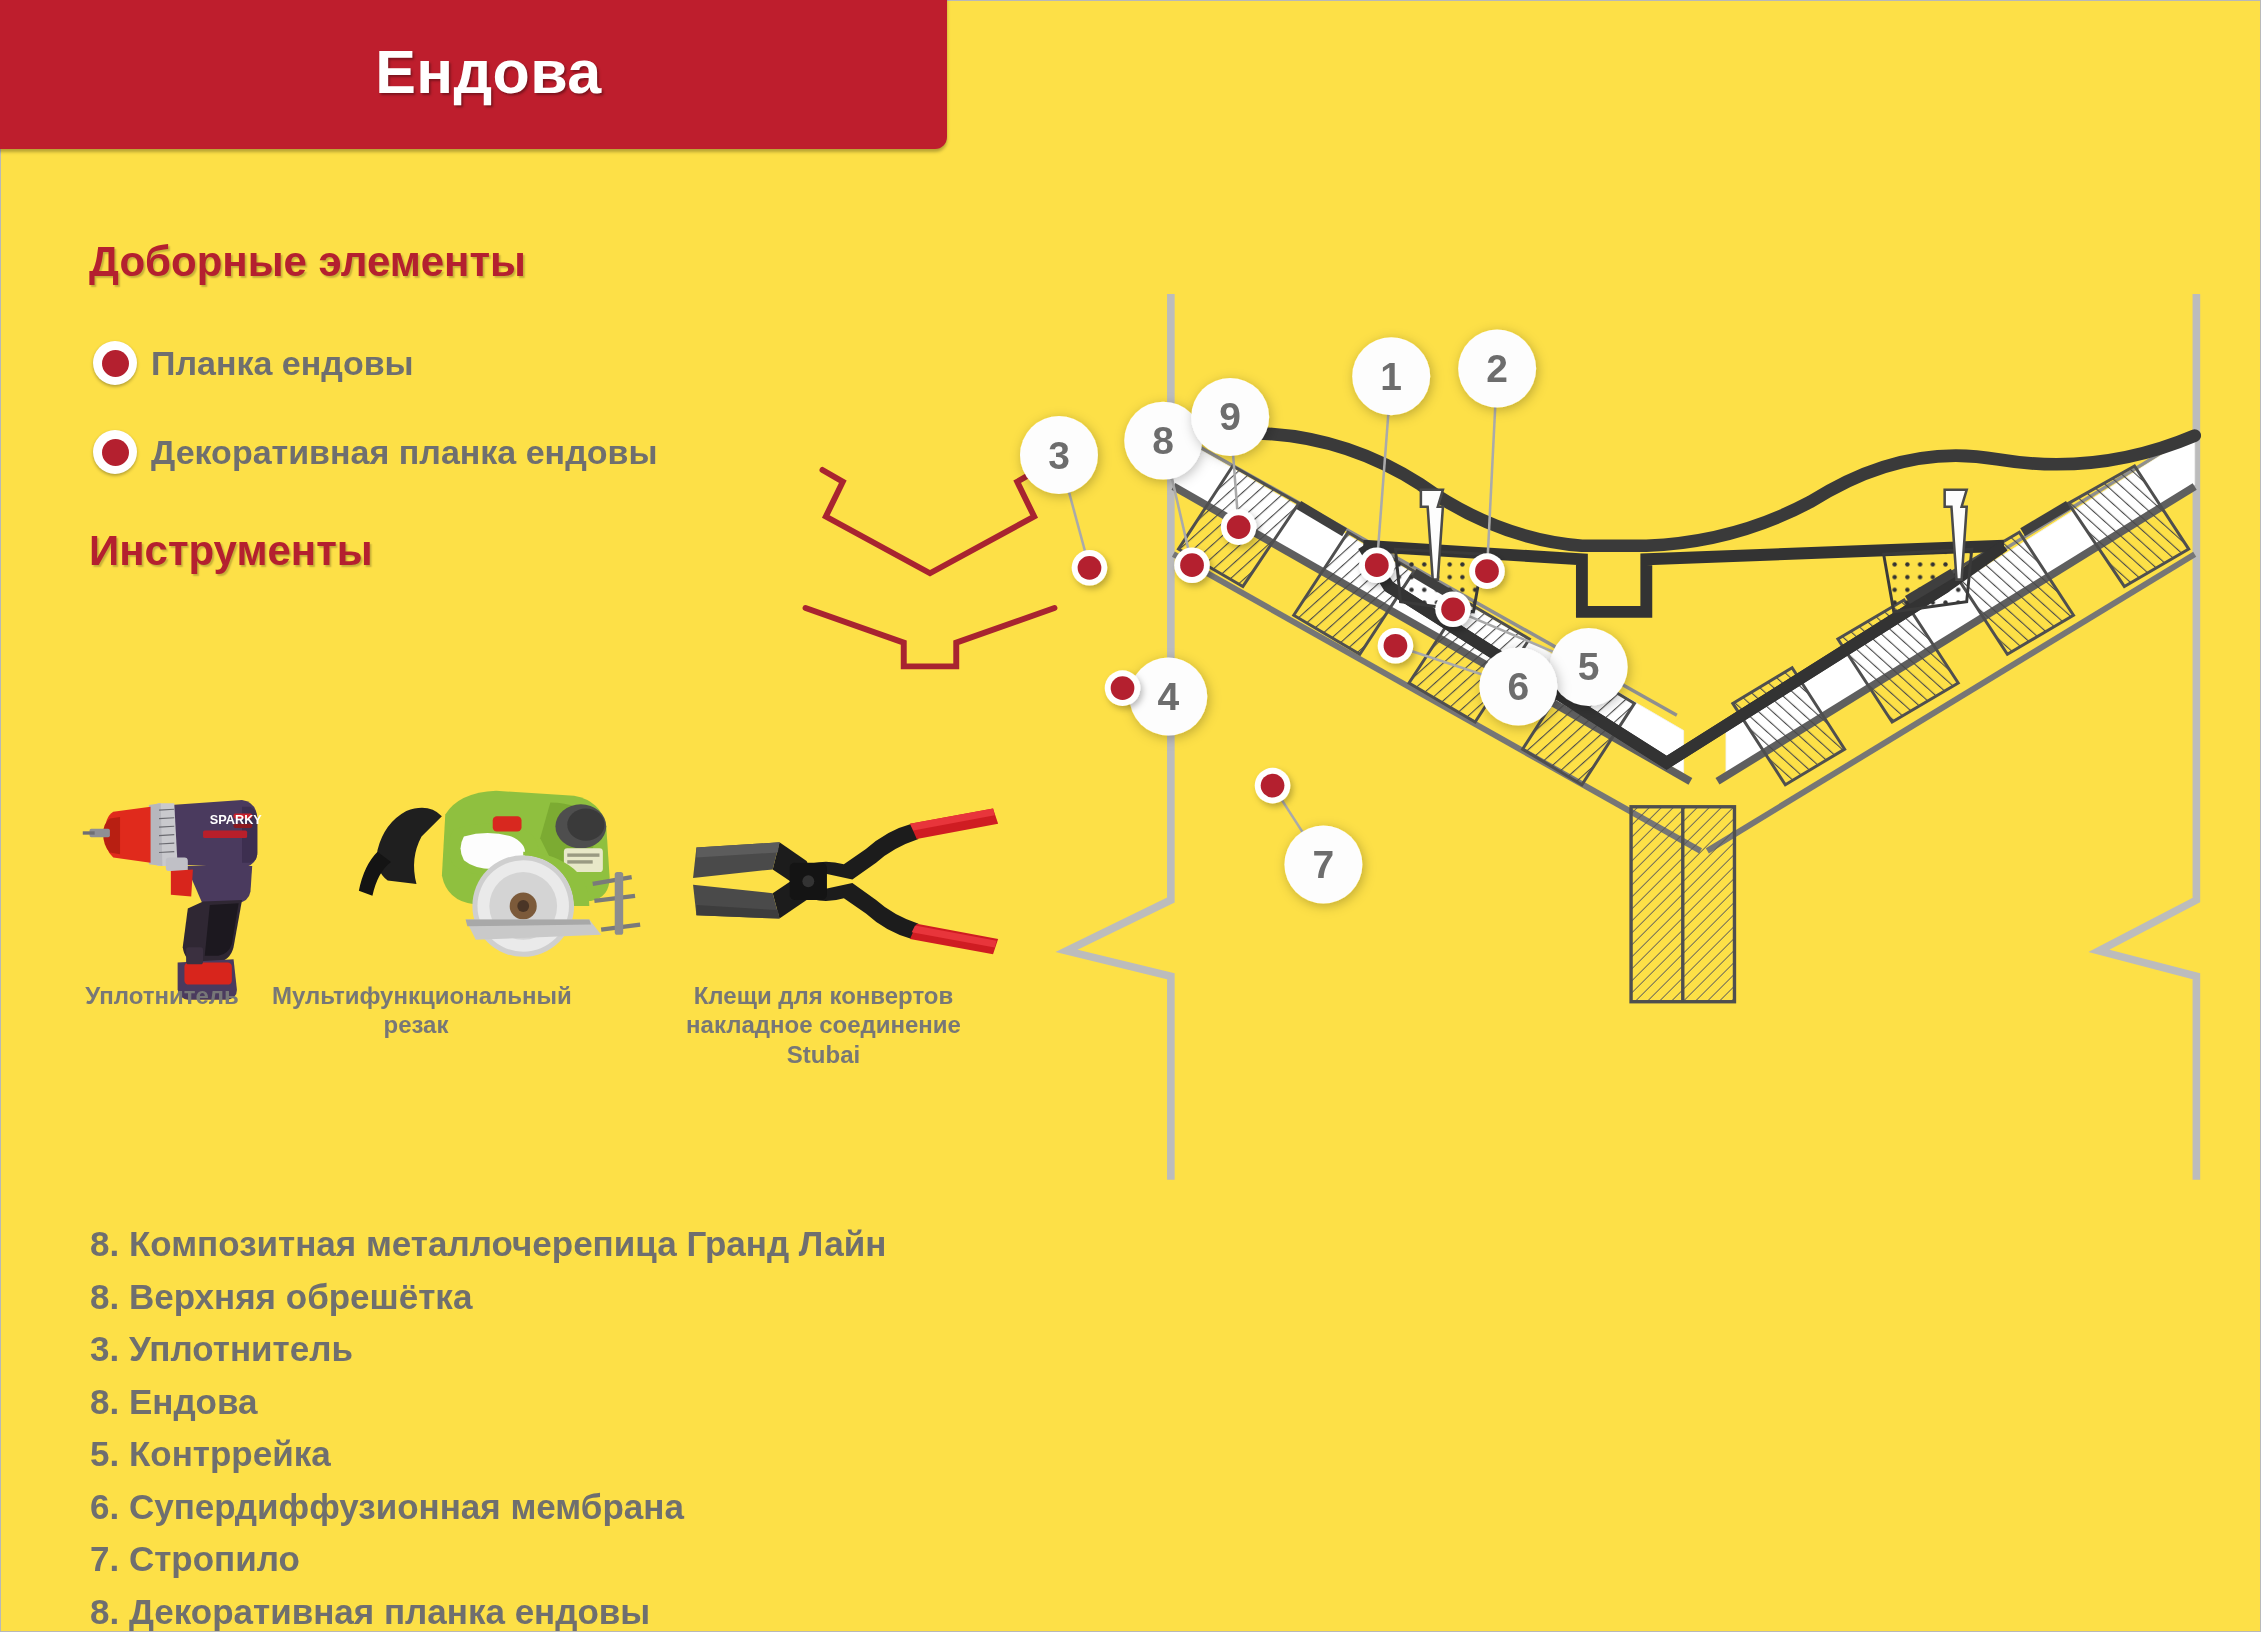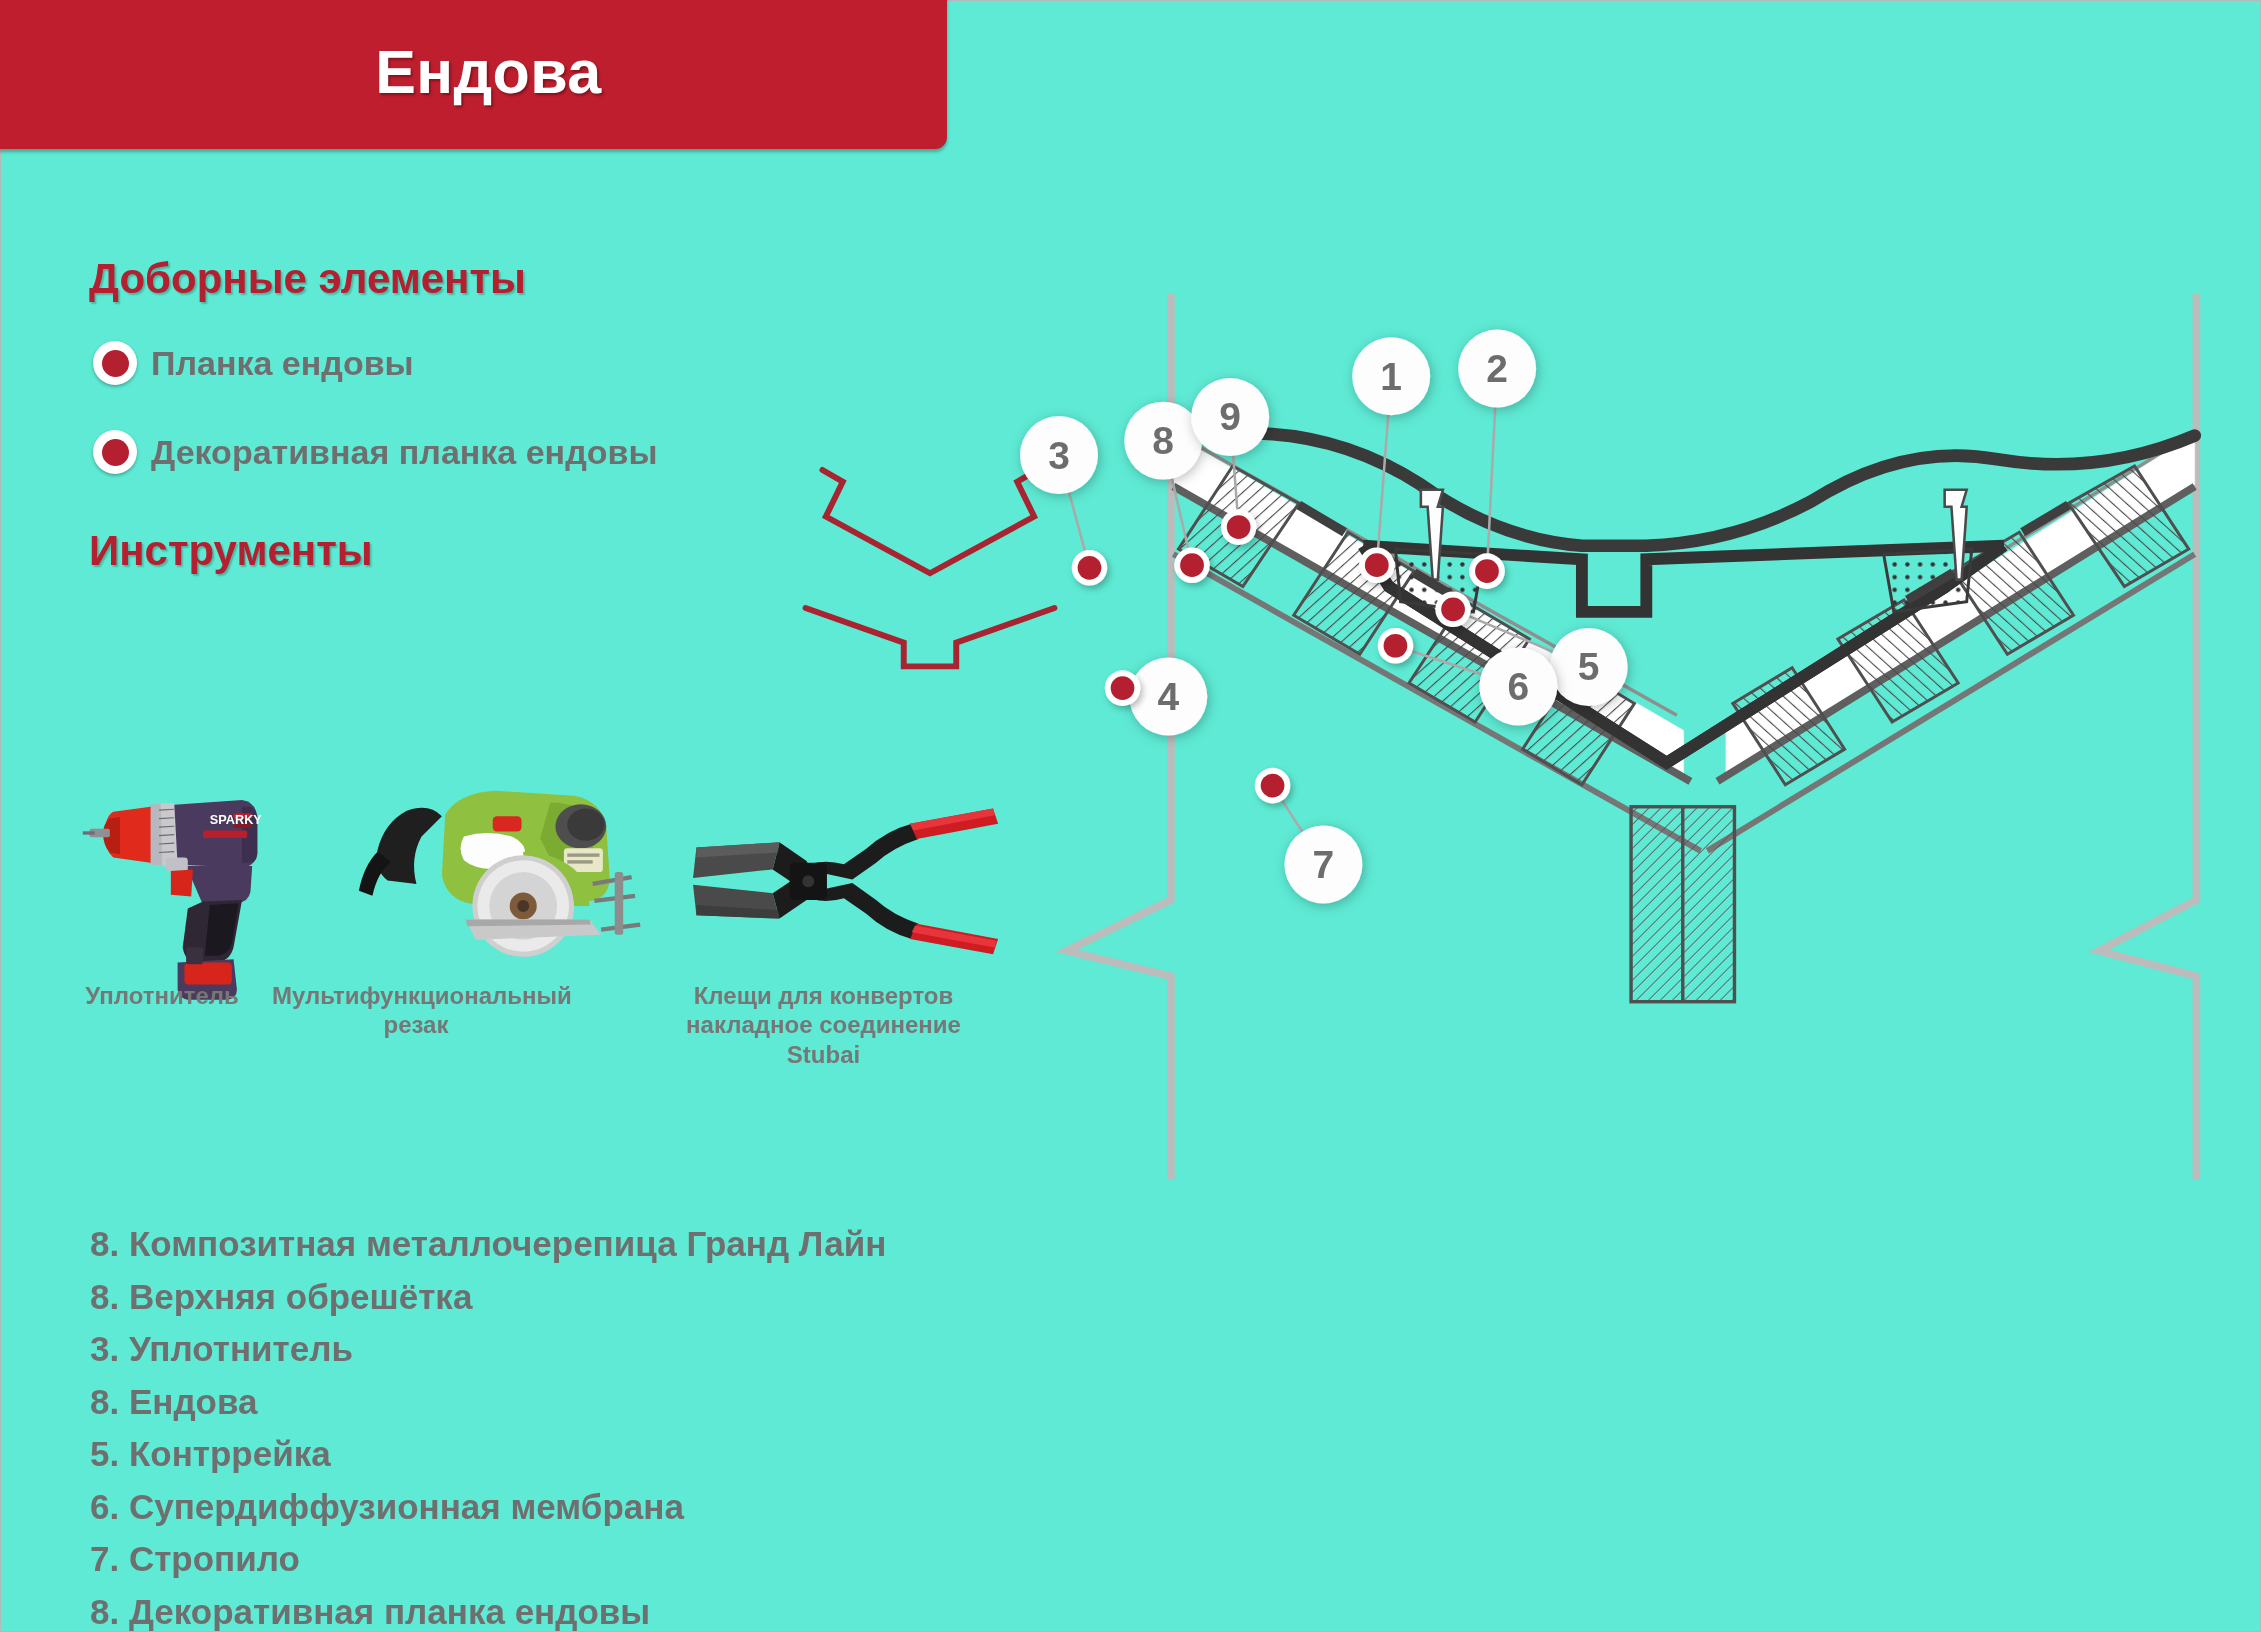--- a/index.html
+++ b/index.html
@@ -5,21 +5,21 @@
   * { box-sizing: border-box; margin: 0; padding: 0; }
   html, body {
     width: 2261px; height: 1632px;
     background: #ffffff;
     font-family: "Liberation Sans", sans-serif;
     overflow: hidden;
   }
   #page {
     position: relative;
     width: 2261px; height: 1632px;
-    background: #5eead4;
+    background: #fde047;
     border: 1.7px solid #b8b8b8;
   }
 
   
   #banner {
     position: absolute; left: -5.1px; top: -5.1px;
     width: 951px; height: 153px;
     background: #be1e2d;
     border-bottom-right-radius: 12px;
     box-shadow: 0 2.5px 3.4px rgba(0,0,0,0.28);
@@ -32,21 +32,21 @@
     padding-left: 34px;
   }
 
   
   #left { position: absolute; left: 0; top: 153px; width: 1060px; height: 1480px; }
 
   .section-head {
     color: #b4202f; font-size: 42px; font-weight: bold;
     text-shadow: 1.7px 1.7px 1.7px rgba(0,0,0,0.22);
   }
-  #head-dobor { position: absolute; left: 88px; top: 101px; }
+  #head-dobor { position: absolute; left: 88px; top: 84px; }
   #head-tools { position: absolute; left: 88px; top: 373px; }
 
   .bullet-row { position: absolute; display: flex; align-items: center; }
   #bullet-1 { left: 92px; top: 187px; }
   #bullet-2 { left: 92px; top: 276px; }
   .bullet-dot {
     width: 44px; height: 44px; border-radius: 50%;
     background: #fff;
     box-shadow: 0 1.7px 3.4px rgba(0,0,0,0.3);
     display: flex; align-items: center; justify-content: center;

